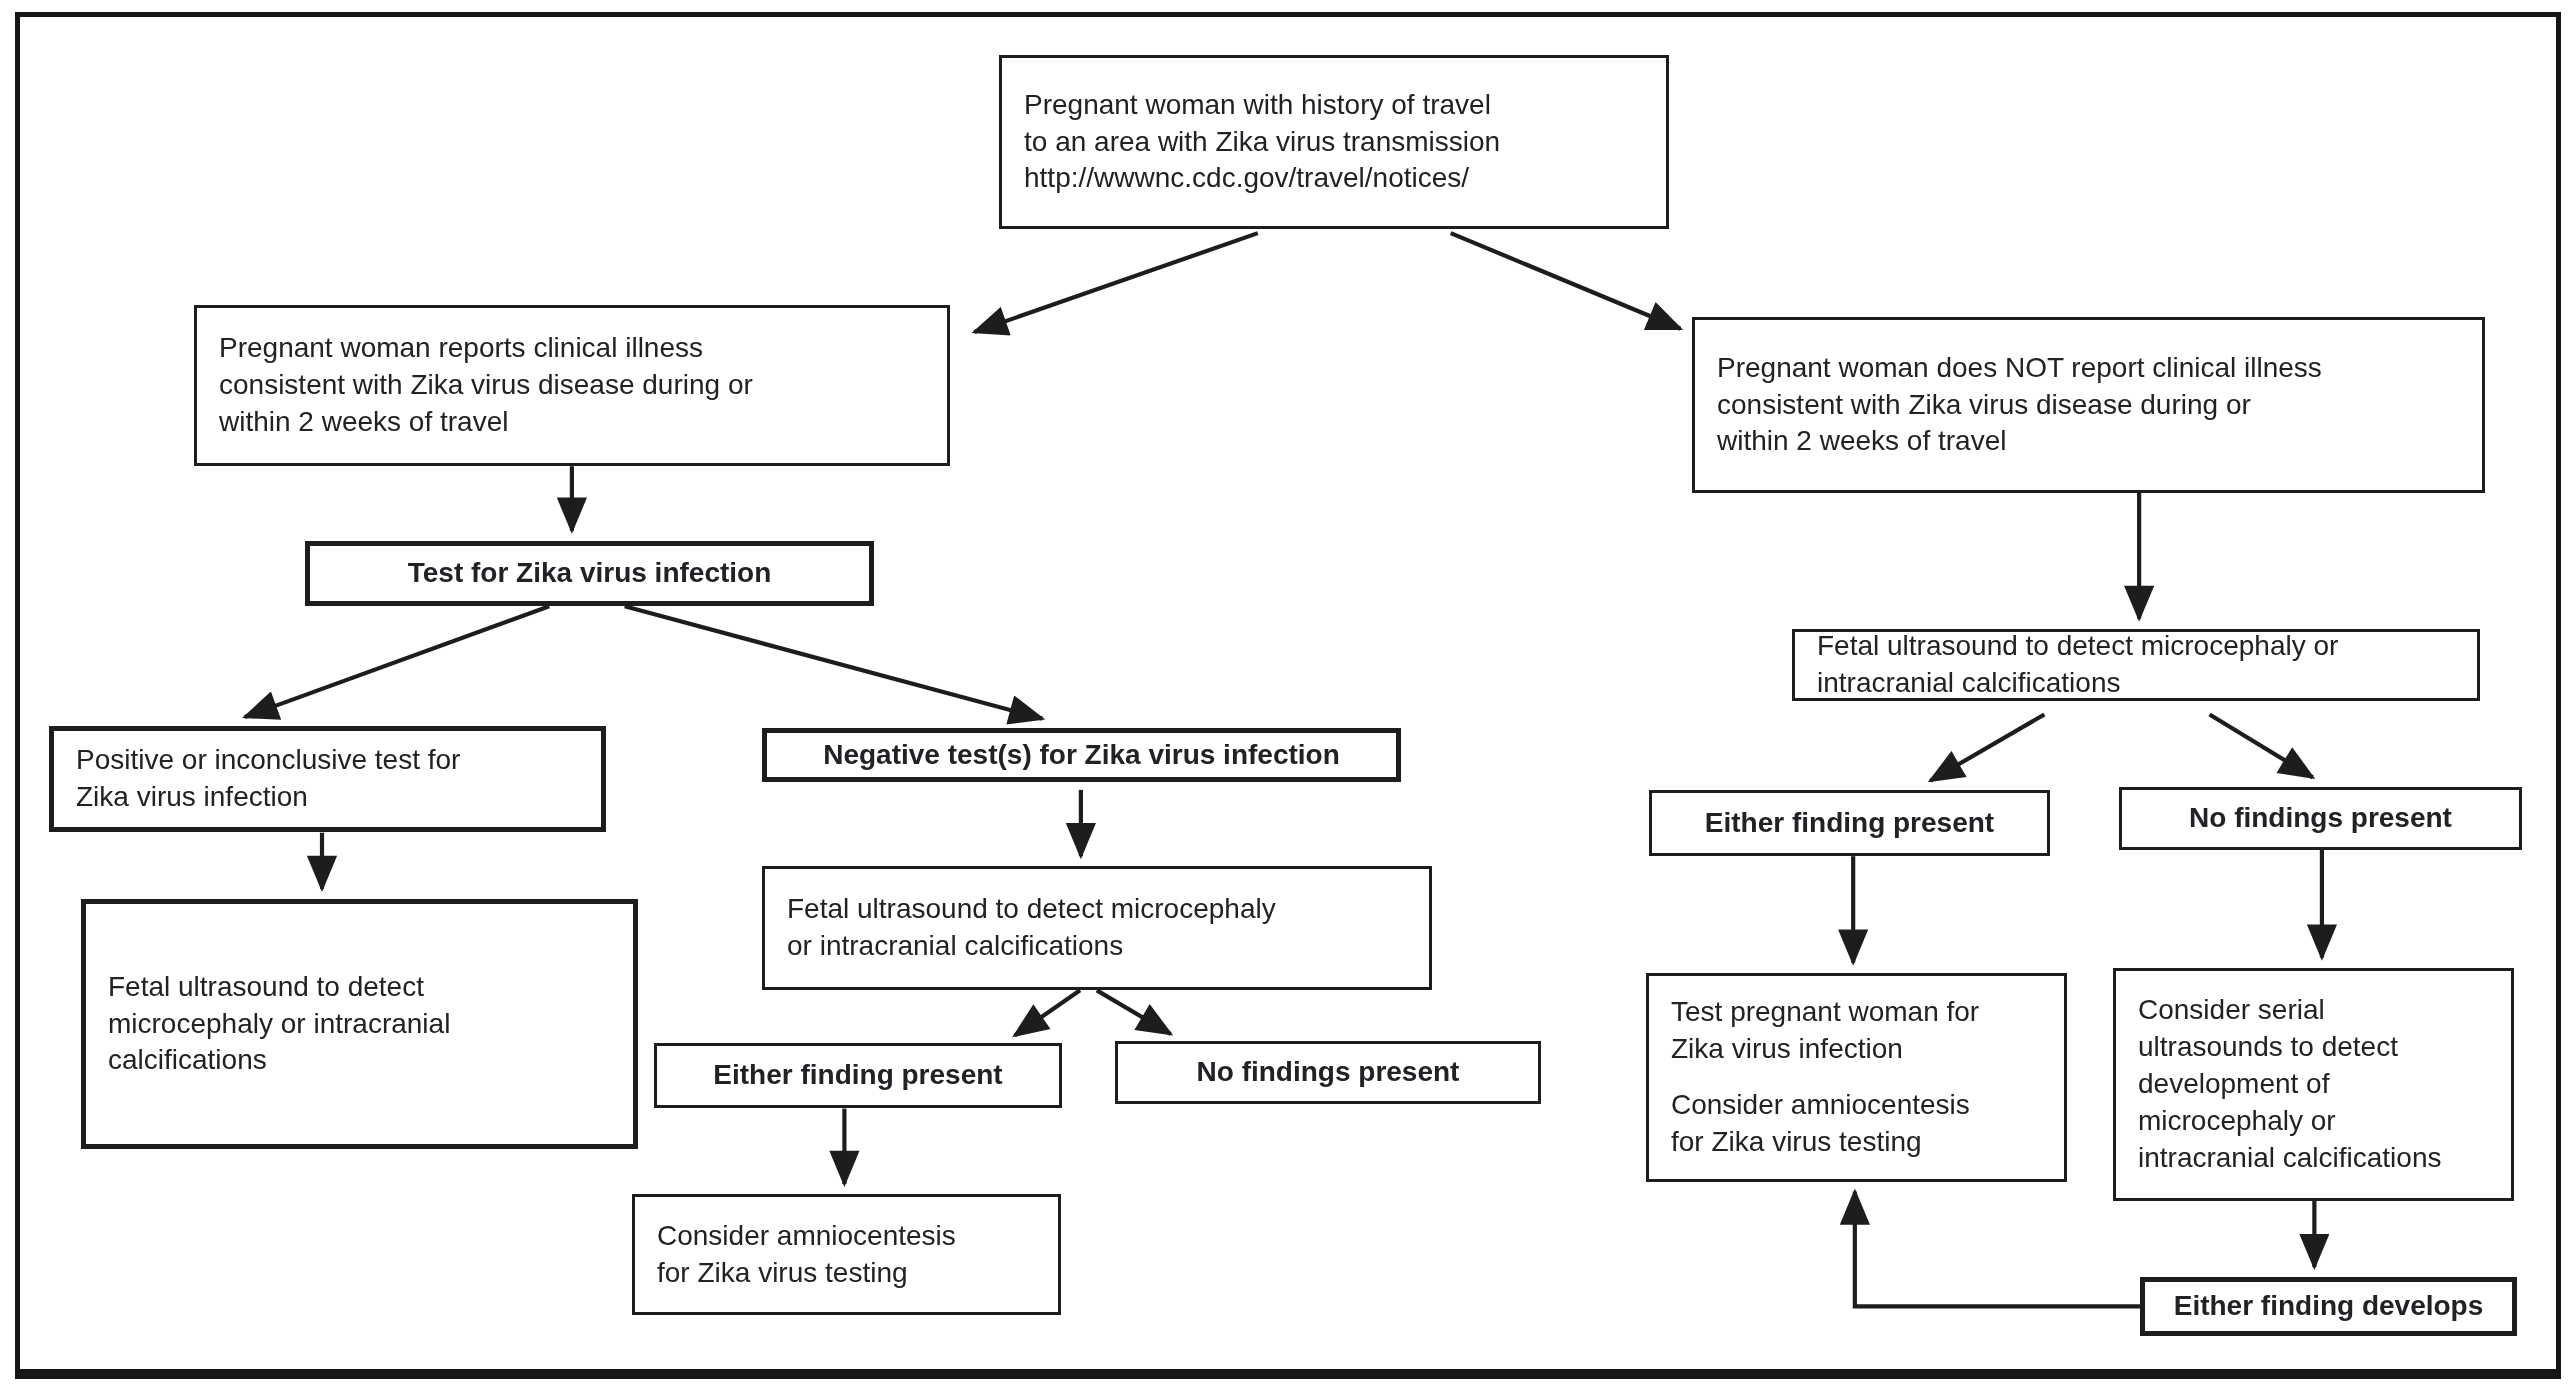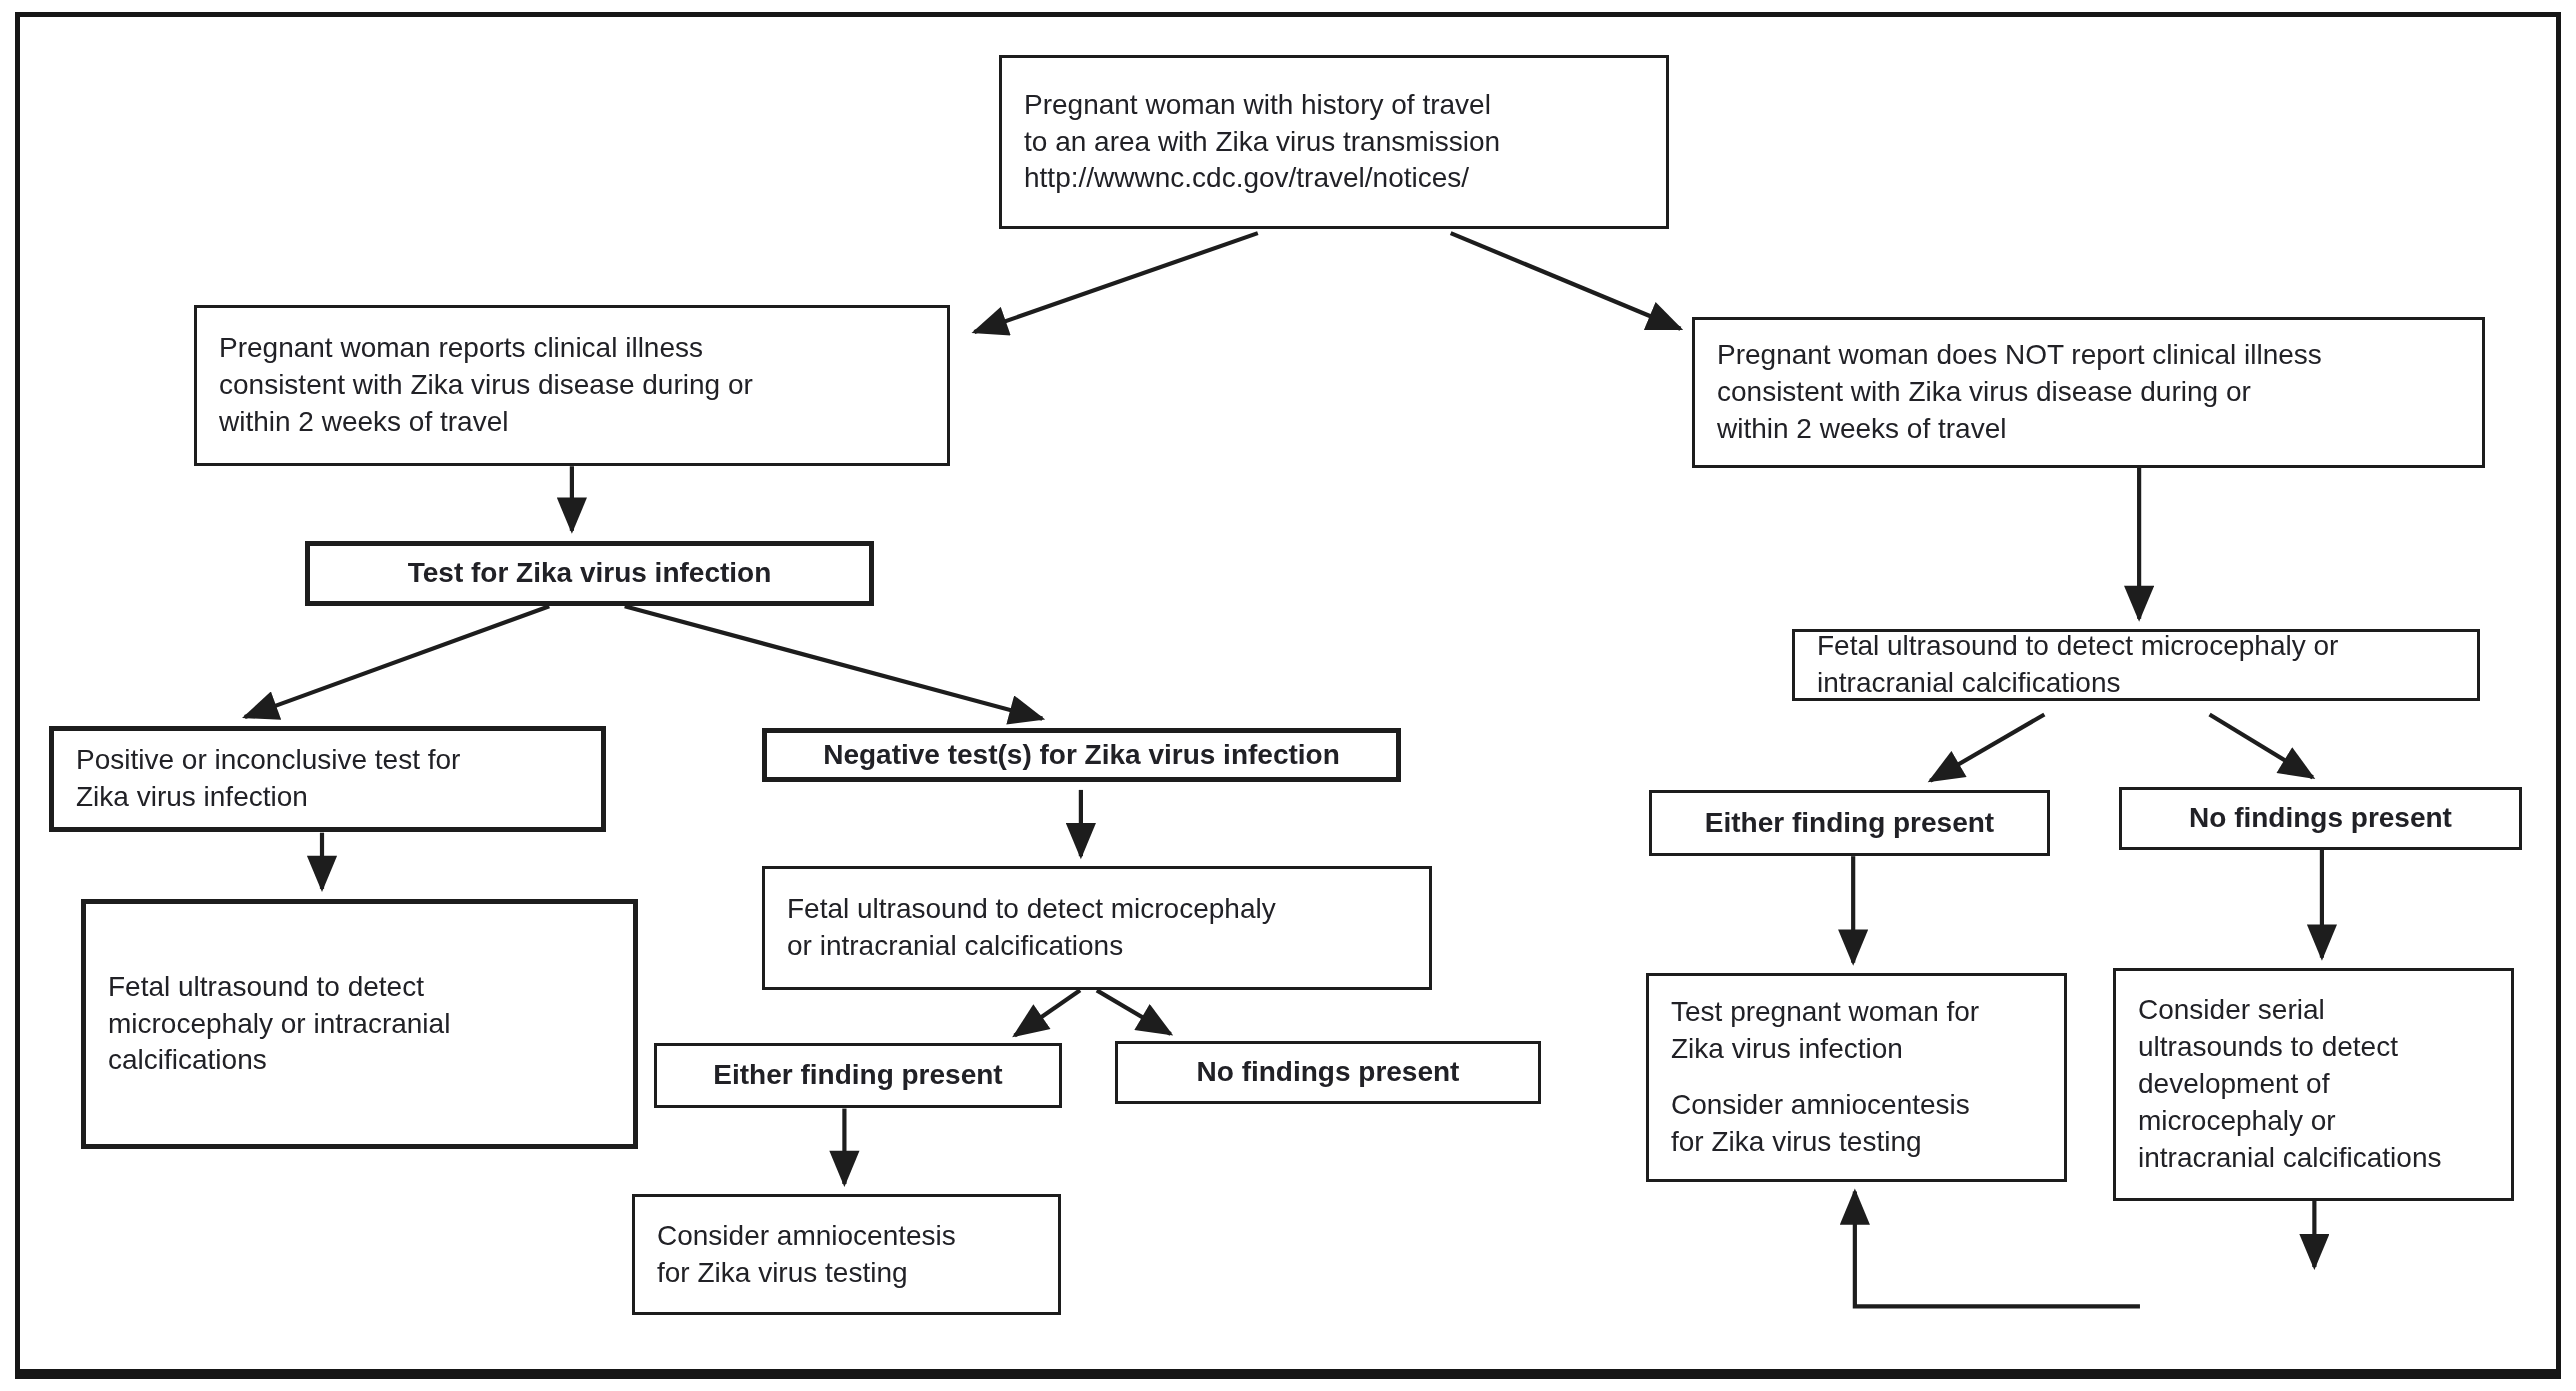--- a/index.html
+++ b/index.html
@@ -26,21 +26,21 @@
     white-space:pre-line;
     z-index:2;
   }
   .node.thick{border-width:5px;}
   .node.center{align-items:center;text-align:center;padding:6.7px 15px;font-weight:bold;}
   .para{white-space:pre-line;}
   .para + .para{margin-top:18.4px;}
 
   #n-travel      {left:999px;top:55px;  width:670px;height:174px;}
   #n-reports     {left:194px; top:305px; width:756px;height:161px;}
-  #n-noreport    {left:1692px;top:317px; width:793px;height:151px;}
+  #n-noreport    {left:1692px;top:317px; width:793px;height:176px;}
   #n-testzika    {left:305px; top:541px; width:569px;height:65px;}
   #n-positive    {left:49px;  top:726px; width:557px;height:106px;}
   #n-negative    {left:762px; top:728px; width:639px;height:54px;}
   #n-fetaloffer  {left:49px;  top:899px;width:557px;height:250px;margin-left:32px;}
   #n-fetalmid    {left:762px; top:866px;width:670px;height:124px;}
   #n-eithermid   {left:654px; top:1043px;width:408px;height:65px;}
   #n-nofindmid   {left:1115px;top:1041px;width:426px;height:63px;}
   #n-amniomid    {left:632px; top:1194px;width:429px;height:121px;}
   #n-fetalright  {left:1754px;top:629px; width:688px;height:72px;margin-left:38px;}
   #n-eitherright {left:1649px;top:790px; width:401px;height:66px;}
@@ -159,15 +159,18 @@
   </div>
 
   <div class="node" id="n-serialus">
     <span class="para">Consider serial
 ultrasounds to detect
 development of
 microcephaly or
 intracranial calcifications</span>
   </div>
 
+  <div class="node thick center" id="n-develops">
+    <span class="para">Either finding develops</span>
+  </div>
 
 </div>
 
 
 </body></html>

